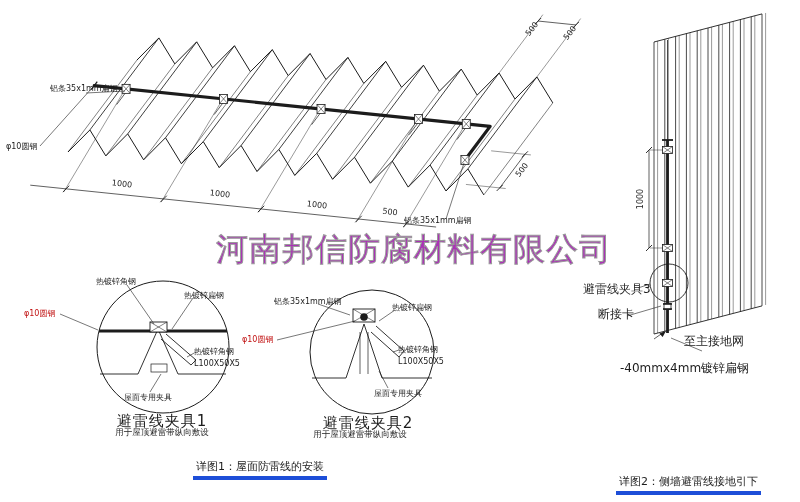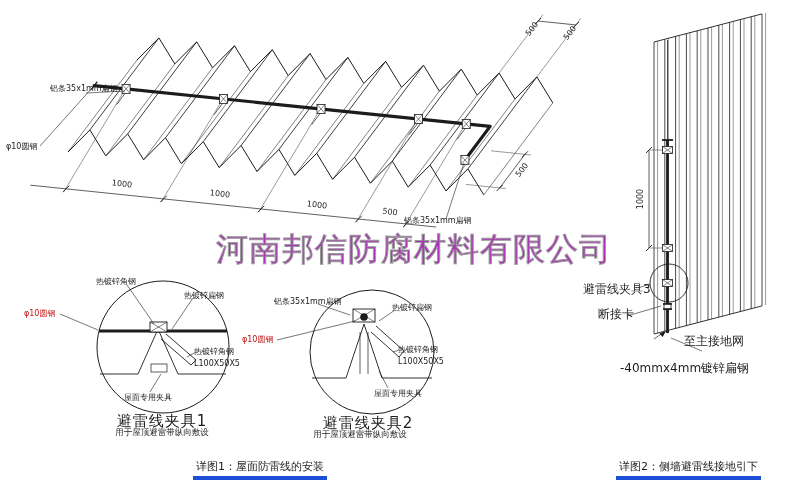--- a/index.html
+++ b/index.html
@@ -225,14 +225,14 @@
   <div class="ttl" style="left:368px;top:414px">避雷线夹具2</div>
   <div class="sub" style="left:360px;top:429px">用于屋顶避雷带纵向敷设</div>
 
   <div class="lbl" style="left:641px;top:199px;transform:translate(-50%,-50%) rotate(-90deg)">1000</div>
   <div class="lbl mid" style="left:583px;top:283px">避雷线夹具3</div>
   <div class="lbl mid" style="left:598px;top:308px">断接卡</div>
   <div class="lbl mid" style="left:684px;top:335px">至主接地网</div>
   <div class="lbl mid" style="left:620px;top:362px">-40mmx4mm镀锌扁钢</div>
 
   <div class="cap" style="left:193px;top:459px">详图1：屋面防雷线的安装</div>
-  <div class="cap" style="left:616px;top:459px">详图2：侧墙避雷线接地引下</div>
+  <div class="cap" style="left:616px;top:474px">详图2：侧墙避雷线接地引下</div>
 </div>
 
 </body></html>

